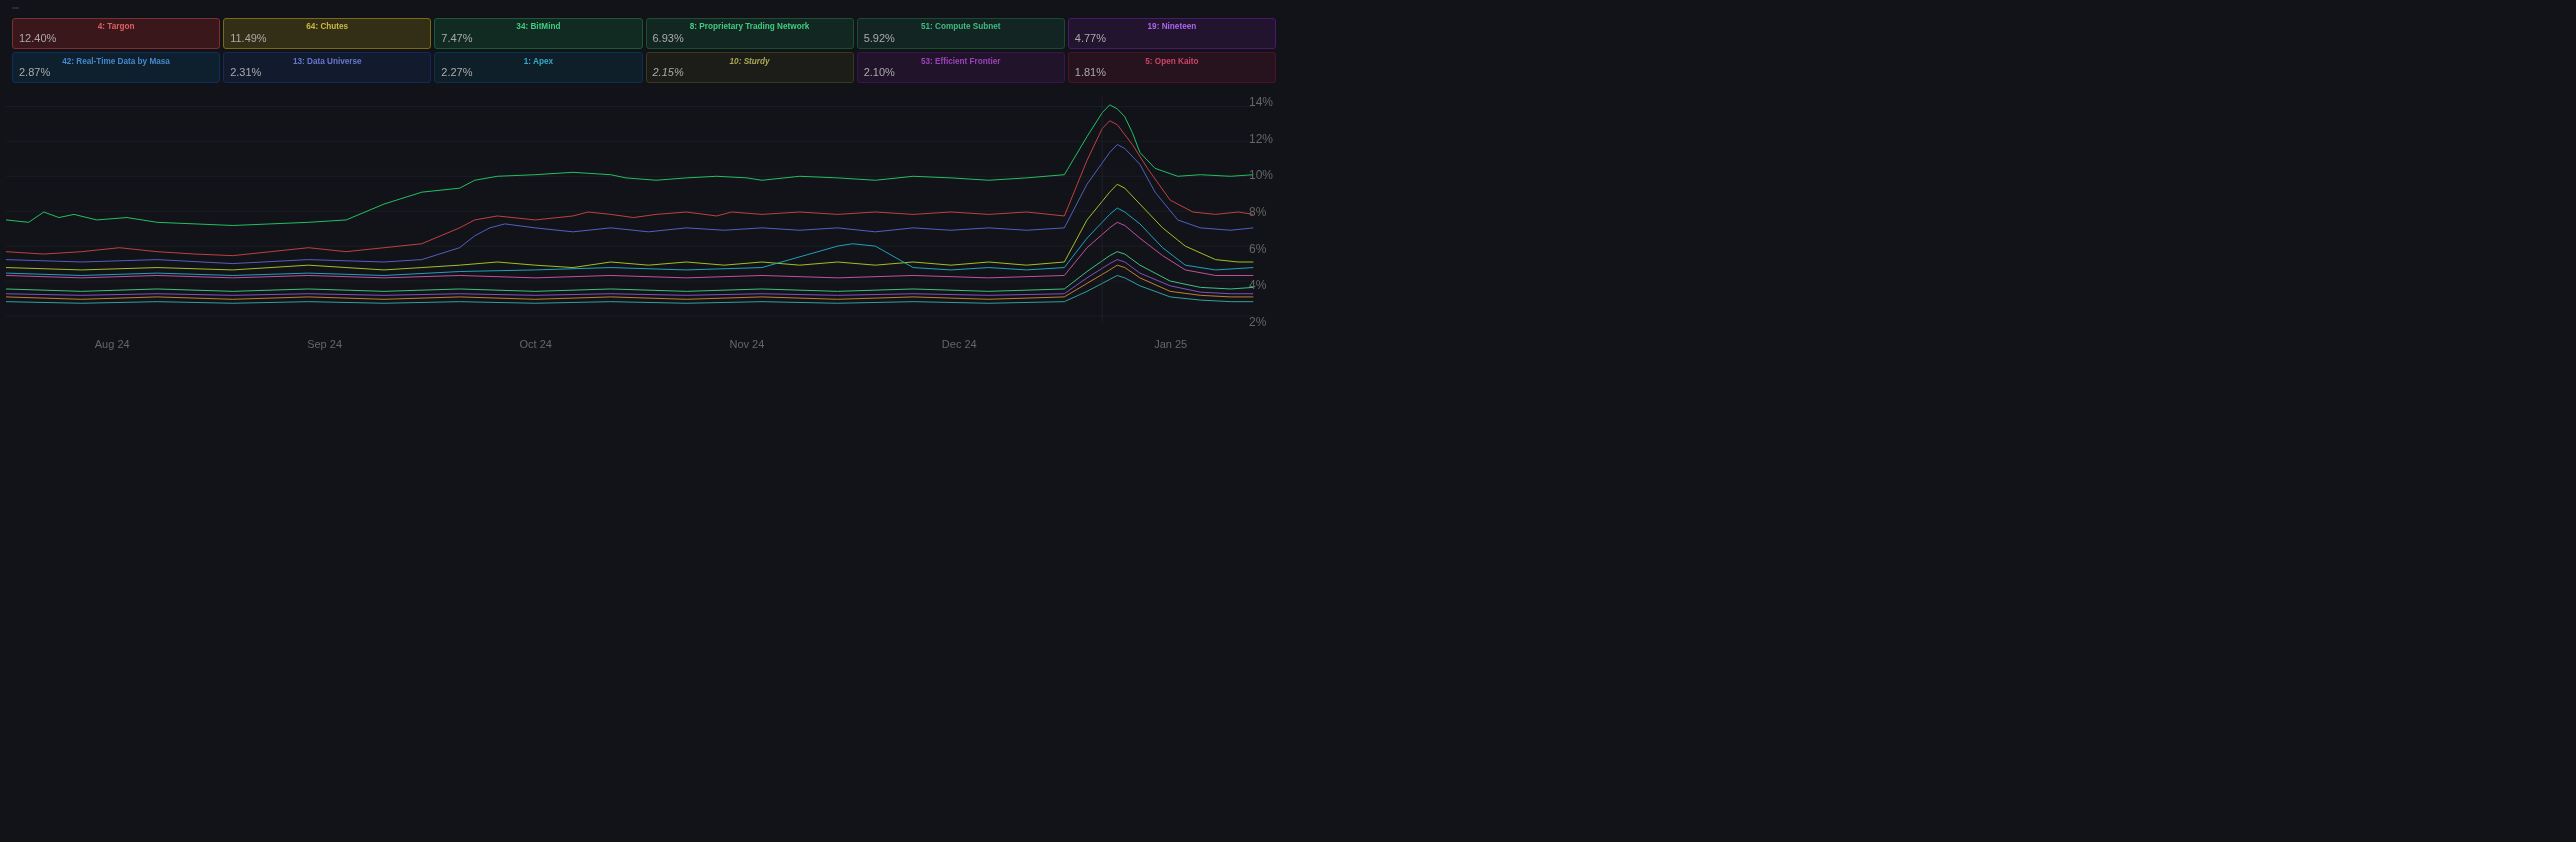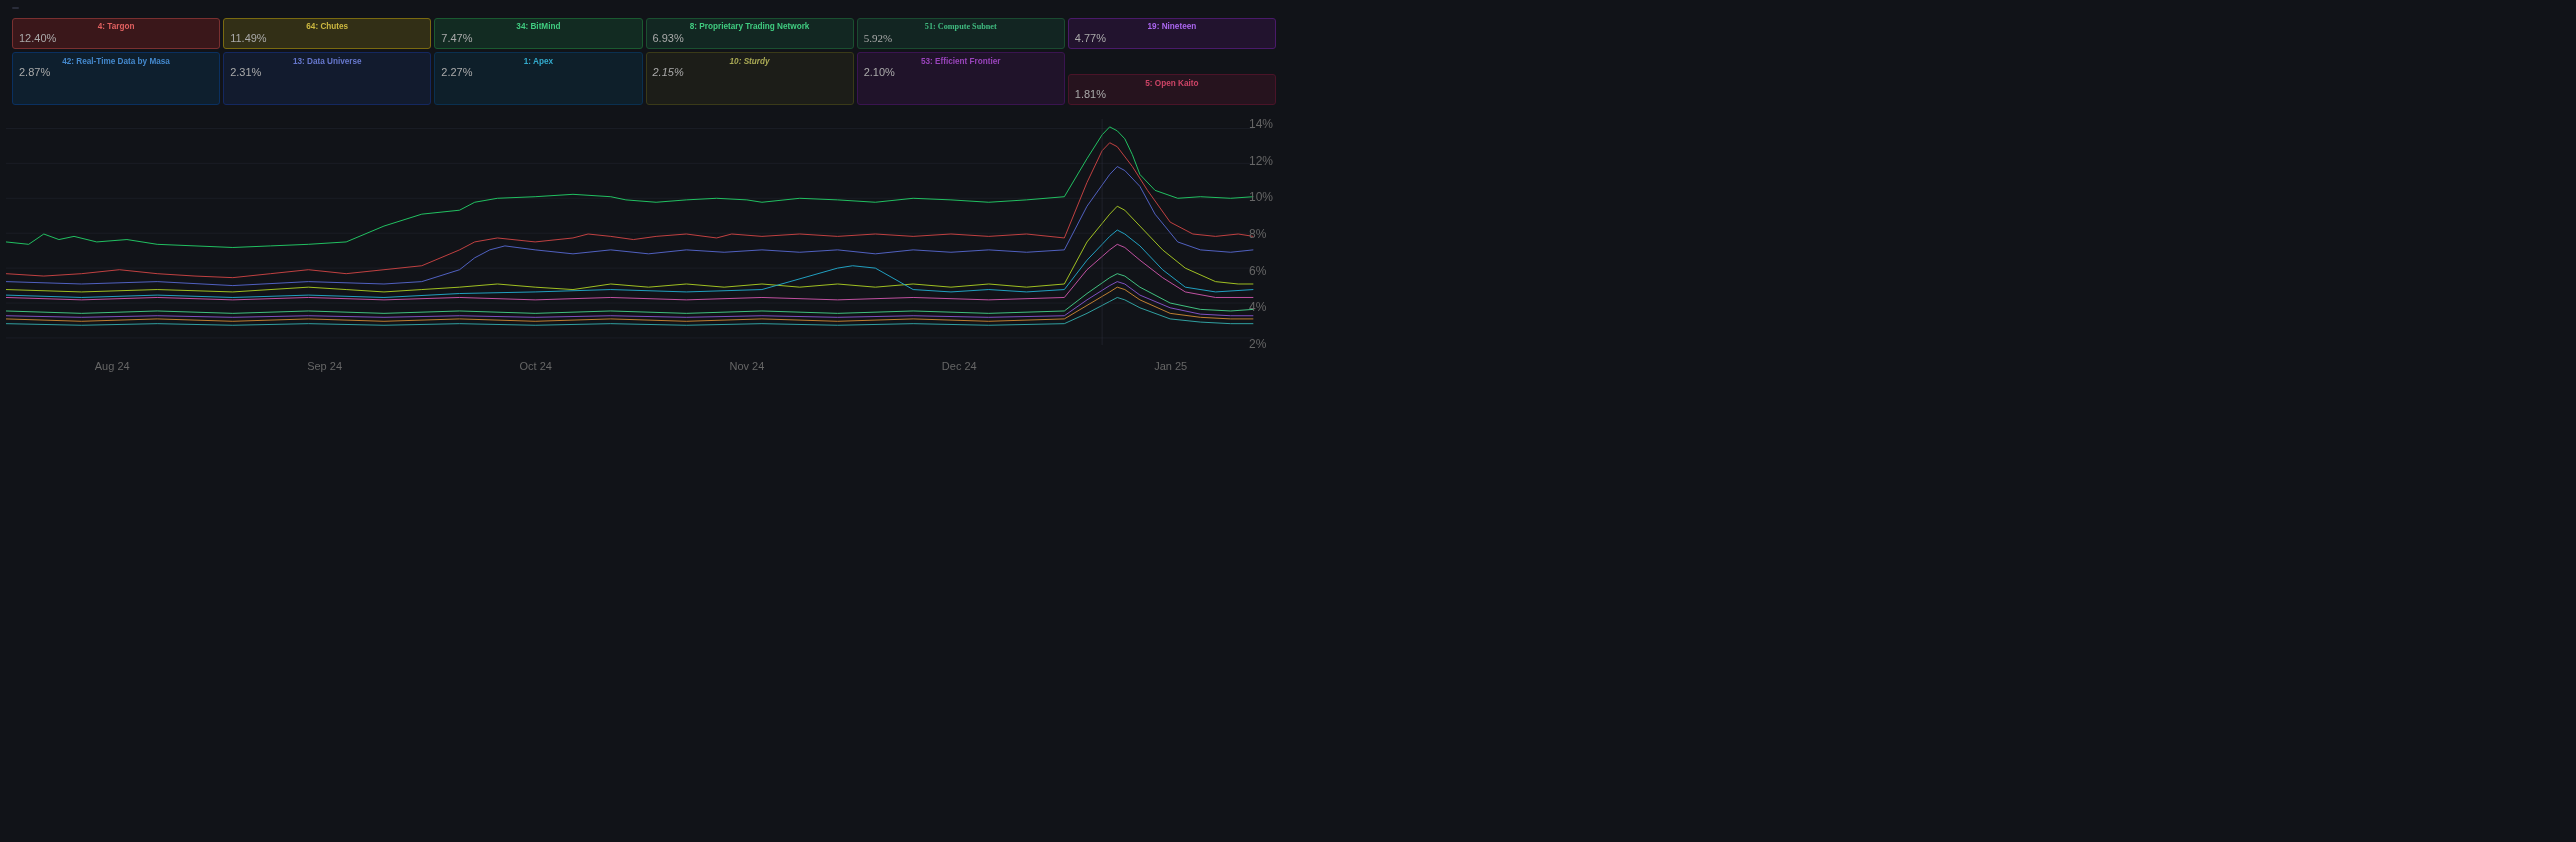--- a/index.html
+++ b/index.html
@@ -124,21 +124,21 @@
       <div class="legend-pct">11.49%</div>
     </div>
     <div class="legend-item" style="background: rgba(20, 80, 50, 0.4); border-color: rgb(26, 90, 48);">
       <div class="legend-name" style="color:#40cc80">34: BitMind</div>
       <div class="legend-pct">7.47%</div>
     </div>
     <div class="legend-item" style="background: rgba(20, 70, 50, 0.4); border-color: rgb(26, 80, 48);">
       <div class="legend-name" style="color:#40cc80">8: Proprietary Trading Network</div>
       <div class="legend-pct">6.93%</div>
     </div>
-    <div class="legend-item" style="background: rgba(20, 65, 50, 0.4); border-color: rgb(26, 74, 48); font-family: Liberation Serif, serif;">
+    <div class="legend-item" style="background: rgba(20, 65, 50, 0.4); border-color: rgb(26, 74, 48);">
       <div class="legend-name" style="color:#40bb80">51: Compute Subnet</div>
       <div class="legend-pct">5.92%</div>
     </div>
     <div class="legend-item" style="background: rgba(60, 20, 80, 0.4); border-color: rgb(74, 26, 106);">
       <div class="legend-name" style="color:#aa66ee">19: Nineteen</div>
       <div class="legend-pct">4.77%</div>
     </div>
     <div class="legend-item" style="background: rgba(10, 50, 80, 0.4); border-color: rgb(10, 48, 96);">
       <div class="legend-name" style="color:#4488cc">42: Real-Time Data by Masa</div>
       <div class="legend-pct">2.87%</div>
@@ -152,21 +152,21 @@
       <div class="legend-pct">2.27%</div>
     </div>
     <div class="legend-item" style="background: rgba(45, 45, 25, 0.4); border-color: rgb(58, 58, 24); font-style: italic;">
       <div class="legend-name" style="color:#aaaa55">10: Sturdy</div>
       <div class="legend-pct">2.15%</div>
     </div>
     <div class="legend-item" style="background: rgba(55, 20, 70, 0.4); border-color: rgb(58, 20, 80);">
       <div class="legend-name" style="color:#9944bb">53: Efficient Frontier</div>
       <div class="legend-pct">2.10%</div>
     </div>
-    <div class="legend-item" style="background: rgba(70, 20, 40, 0.4); border-color: rgb(74, 20, 40); margin-top: 22px;">
+    <div class="legend-item" style="background: rgba(70, 20, 40, 0.4); border-color: rgb(74, 20, 40);">
       <div class="legend-name" style="color:#cc4466">5: Open Kaito</div>
       <div class="legend-pct">1.81%</div>
     </div>
   </div>
 
 <div class="chart-container">
   <div class="chart-area">
     <svg class="chart-svg" viewBox="0 0 1680 310" preserveAspectRatio="none">
 
       <line x1="0" y1="22" x2="1650" y2="22" stroke="#2a2d3a" stroke-width="0.5"></line>

